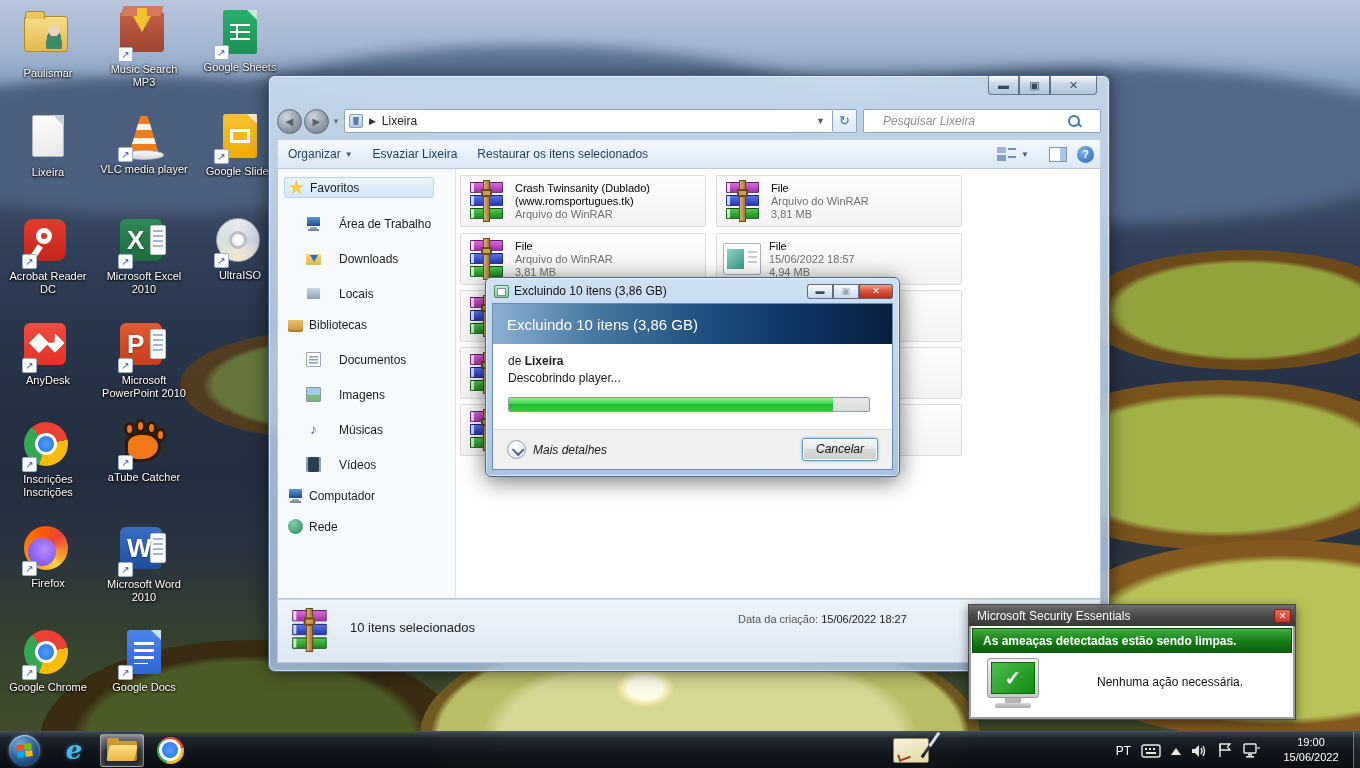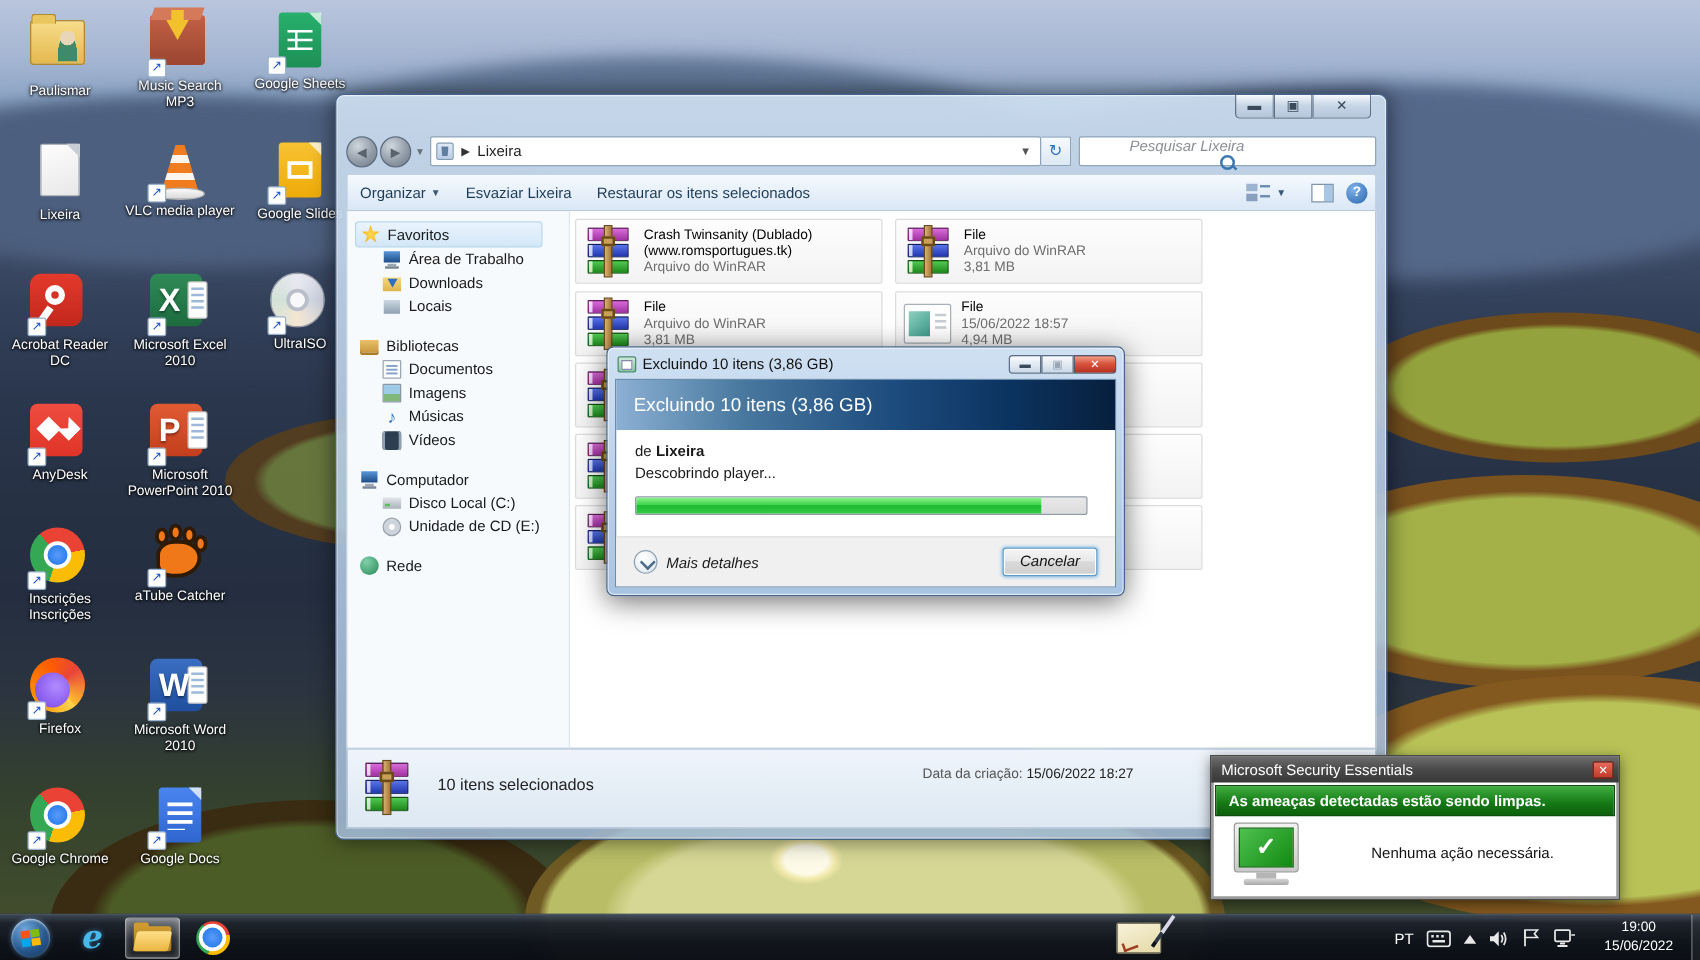--- a/index.html
+++ b/index.html
@@ -88,42 +88,42 @@
   .x-controls .cb.close{width:47px;border-radius:0 0 4px 0;}
   .x-addr{position:absolute;left:8px;right:8px;top:32px;height:26px;display:flex;align-items:center;}
   .navball{width:25px;height:25px;border-radius:50%;border:1px solid #5b6b7d;background:radial-gradient(circle at 35% 30%,#cfd6dd,#8e99a5 60%,#707a86);color:#5a646e;font-size:13px;line-height:23px;text-align:center;margin-right:2px;}
   .nav-drop{font-size:8px;color:#68717c;margin:0 4px 0 1px;}
   .addrbar{flex:1;height:24px;background:#fff;border:1px solid #8fa5ba;border-radius:2px;display:flex;align-items:center;padding:0 4px;font-size:12px;color:#222;}
   .addr-ic{width:14px;height:14px;background:linear-gradient(180deg,#dfe9f5,#b9cde6);border:1px solid #7f9ab5;border-radius:2px;margin-right:4px;position:relative;}
   .addr-ic:after{content:"";position:absolute;left:3px;top:2px;width:6px;height:8px;background:#5f7f9f;clip-path:polygon(0 0,100% 0,85% 100%,15% 100%);}
   .crumb{font-size:9px;color:#333;margin:0 6px 0 2px;}
   .addr-caret{margin-left:auto;font-size:9px;color:#555;padding:0 3px;}
   .refresh{width:24px;height:24px;border:1px solid #8fa5ba;border-left:none;border-radius:0 2px 2px 0;background:linear-gradient(180deg,#f6fafd,#dce8f4);color:#2f74b8;font-size:13px;line-height:22px;text-align:center;}
-  .searchbox{width:238px;height:24px;margin-left:6px;background:#fff;border:1px solid #8fa5ba;border-radius:2px;display:flex;align-items:center;padding:0 19px;flex-direction:column;}
+  .searchbox{width:238px;height:24px;margin-left:6px;background:#fff;border:1px solid #8fa5ba;border-radius:2px;display:flex;align-items:center;padding:0 19px;}
   .searchbox input{flex:1;border:none;outline:none;font-size:12px;font-style:italic;color:#333;font-family:"Liberation Sans",sans-serif;background:transparent;}
   .searchbox input::placeholder{color:#8a8f96;}
   .mag{width:13px;height:13px;position:relative;}
   .mag:before{content:"";position:absolute;left:0;top:0;width:8px;height:8px;border:2px solid #3a76b0;border-radius:50%;}
   .mag:after{content:"";position:absolute;left:9px;top:9px;width:5px;height:2px;background:#3a76b0;transform:rotate(45deg);}
   .x-toolbar{position:absolute;left:8px;right:8px;top:63px;height:30px;background:linear-gradient(180deg,#f4f9fe,#e7f0fa 50%,#dae7f5);border:1px solid #c3d3e4;border-bottom:1px solid #b9c9da;border-radius:2px 2px 0 0;display:flex;align-items:center;font-size:12px;color:#1e3c58;}
   .tb-item{padding:4px 10px;border-radius:3px;cursor:pointer;display:flex;align-items:center;gap:4px;}
   .tb-caret{font-size:8px;color:#3c5a78;}
   .tb-right{margin-left:auto;display:flex;align-items:center;gap:10px;padding-right:6px;}
   .views-ic{width:20px;height:16px;background:
      linear-gradient(#9db4d0,#9db4d0) 0 1px/9px 6px no-repeat,linear-gradient(#88a0be,#88a0be) 0 9px/9px 6px no-repeat,
      linear-gradient(#6f90b5,#6f90b5) 11px 2px/8px 2px no-repeat,linear-gradient(#6f90b5,#6f90b5) 11px 10px/8px 2px no-repeat;}
   .prev-ic{width:18px;height:15px;border:1px solid #7f96ad;background:linear-gradient(90deg,#fff 0 60%,#a9c6e4 60% 100%);}
   .help-ic{width:17px;height:17px;border-radius:50%;background:radial-gradient(circle at 35% 30%,#7fb2e8,#2a64ad);color:#fff;font-size:11px;font-weight:bold;line-height:17px;text-align:center;}
   .x-content{position:absolute;left:8px;right:8px;top:93px;bottom:72px;background:#fff;border:1px solid #b9c9da;border-top:none;display:flex;overflow:hidden;}
   .x-sidebar{width:178px;background:#f6fafd;border-right:1px solid #dfe7ee;padding:8px 0 0 6px;font-size:12px;color:#1a1a1a;overflow:hidden;}
   .sg{margin-bottom:12px;}
   .sg-head{display:flex;align-items:center;gap:6px;padding:2px 4px;cursor:pointer;}
   .sg-head.hl{background:linear-gradient(180deg,#eaf4fd,#d3e7f8);border:1px solid #b8d5ee;border-radius:3px;width:150px;}
   .sg-items{padding-left:18px;}
-  .srow{display:flex;align-items:flex-start;gap:6px;padding:2px 4px;cursor:pointer;white-space:nowrap;}
+  .srow{display:flex;align-items:center;gap:18px;padding:2px 4px;cursor:pointer;white-space:nowrap;margin-top:16px;}
   .sic{width:15px;height:15px;flex:0 0 15px;position:relative;}
   .sic-star{background:radial-gradient(circle,#ffd84d,#f2a61d);clip-path:polygon(50% 0,63% 35%,98% 35%,70% 57%,81% 94%,50% 70%,19% 94%,30% 57%,2% 35%,37% 35%);}
   .sic-monitor{background:linear-gradient(180deg,#5a96d8,#1d4c86) 1px 1px/13px 9px no-repeat,linear-gradient(#9aa6b2,#9aa6b2) 4px 11px/7px 2px no-repeat,linear-gradient(#7a8694,#7a8694) 2px 13px/11px 2px no-repeat;}
   .sic-downloads{background:linear-gradient(180deg,#f5d77c,#e0b44e) 0 3px/15px 11px no-repeat;border-radius:2px;position:relative;}
   .sic-downloads:after{content:"";position:absolute;left:4px;top:4px;width:0;height:0;border:4px solid transparent;border-top:7px solid #2f6fc0;}
   .sic-recent{background:linear-gradient(180deg,#cdd7e2,#8fa0b2) 1px 2px/13px 11px no-repeat;border-radius:2px;}
   .sic-lib{background:linear-gradient(180deg,#e8c06a,#c89840) 0 3px/15px 10px no-repeat;border-radius:2px;box-shadow:inset 0 -2px 0 #a87c28;}
   .sic-doc{background:#fff;border:1px solid #9aa6b4;border-radius:1px;box-shadow:inset 0 3px 0 -1px #fff, inset 0 0 0 15px #fff;position:relative;}
   .sic-doc:after{content:"";position:absolute;left:2px;top:3px;width:9px;height:8px;background:linear-gradient(#7fa0c8,#7fa0c8) 0 0/9px 1.5px no-repeat,linear-gradient(#7fa0c8,#7fa0c8) 0 3px/9px 1.5px no-repeat,linear-gradient(#7fa0c8,#7fa0c8) 0 6px/9px 1.5px no-repeat;}
   .sic-img{background:linear-gradient(180deg,#9ecbe8 0 55%,#7fb87a 55% 100%);border:1px solid #8a96a4;border-radius:1px;}
@@ -481,30 +481,20 @@
                 <div class="sic sic-video"></div>
                 <span>Vídeos</span>
               </div>
           </div>
         </div>
         <div class="sg">
           <div class="sg-head">
             <div class="sic sic-monitor"></div>
             <span>Computador</span>
           </div>
-          <div class="sg-items">
-            <div class="srow">
-                <div class="sic sic-disk"></div>
-                <span>Disco Local (C:)</span>
-              </div>
-            <div class="srow">
-                <div class="sic sic-cd"></div>
-                <span>Unidade de CD (E:)</span>
-              </div>
-          </div>
         </div>
         <div class="sg">
           <div class="sg-head">
             <div class="sic sic-net"></div>
             <span>Rede</span>
           </div>
         </div>
       </div>
 
       <div class="x-files">

